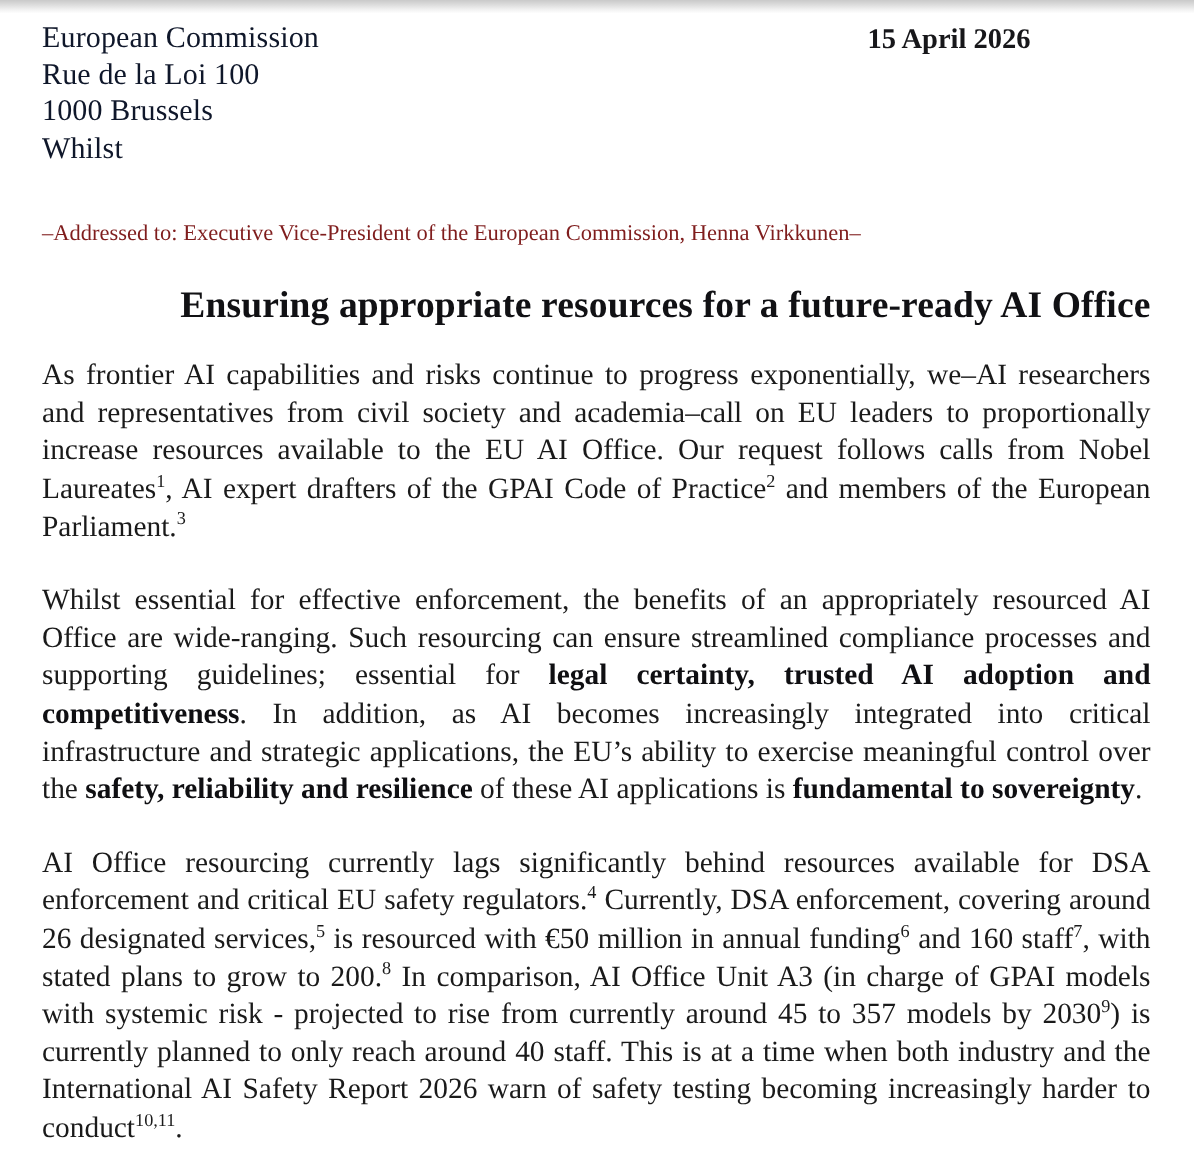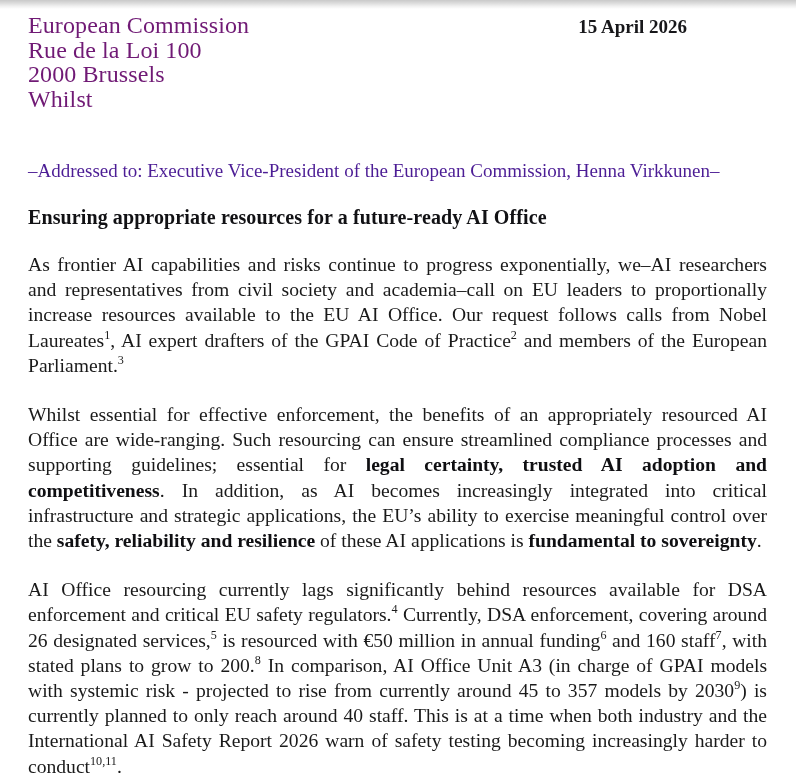--- a/index.html
+++ b/index.html
@@ -33,51 +33,52 @@
     background: linear-gradient(to bottom, #c9c9c9 0%, #dcdcdc 35%, #f1f1f1 70%, #ffffff 100%);
     pointer-events: none;
   }
   .letterhead {
     display: flex;
     justify-content: space-between;
     align-items: flex-start;
     padding-top: 13px;
   }
   .address-block {
-    color: #701a75;
-    font-size: 24px;
+    color: #0f172a;
+    font-size: 20px;
     line-height: 24.5px;
     letter-spacing: 0.1px;
   }
   .address-line {
     display: block;
     white-space: nowrap;
   }
   .letter-date {
     color: #17171a;
     font-size: 19px;
     font-weight: 700;
     line-height: 24.5px;
     padding-top: 2px;
     padding-right: 80px;
     white-space: nowrap;
   }
   .addressed-to {
-    font-size: 19px;
+    font-size: 15px;
     line-height: 25px;
-    margin-top: 47px;
-    color: #4c1d95;
+    margin-top: 33px;
+    color: #7f1d1d;
   }
   .doc-subject {
-    font-size: 20px;
+    font-size: 25px;
     font-weight: 700;
     line-height: 25px;
     margin-top: 22px;
     color: #111114;
     letter-spacing: 0.1px;
+    text-align: right;
   }
   .body-copy {
     margin-top: 22px;
   }
   p.para {
     margin: 16px 0 24px 0;
     font-size: 19.6px;
     line-height: 25.2px;
     text-align: justify;
     text-justify: inter-word;
@@ -101,21 +102,21 @@
 <body>
 
 <div id="page">
 
   <div class="page-edge-shadow"></div>
 
   <div class="letterhead">
     <div class="address-block">
       <span class="address-line">European Commission</span>
       <span class="address-line">Rue de la Loi 100</span>
-      <span class="address-line">2000 Brussels</span>
+      <span class="address-line">1000 Brussels</span>
       <span class="address-line">Whilst</span>
     </div>
     <div class="letter-date">15 April 2026</div>
   </div>
 
   <div class="addressed-to">–Addressed to: Executive Vice-President of the European Commission, Henna Virkkunen–</div>
 
   <div class="doc-subject">Ensuring appropriate resources for a future-ready AI Office</div>
 
   <div class="body-copy">

